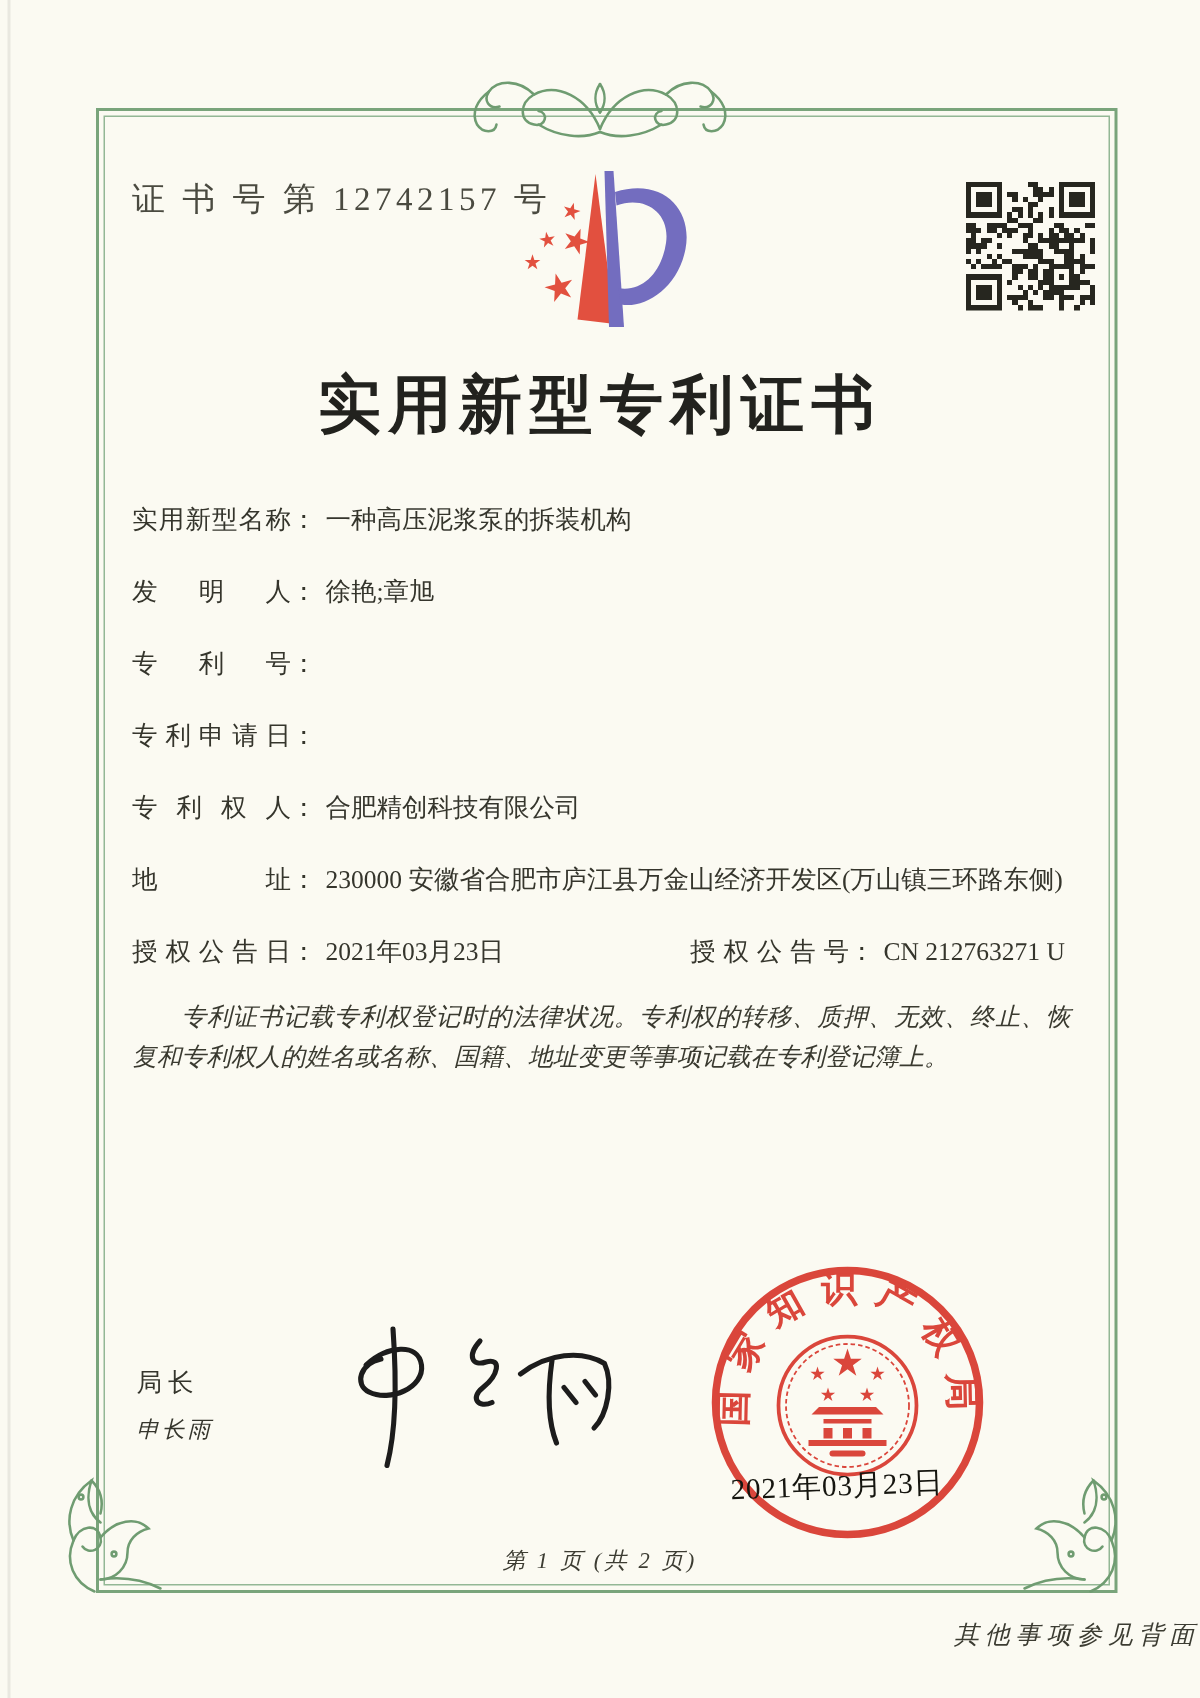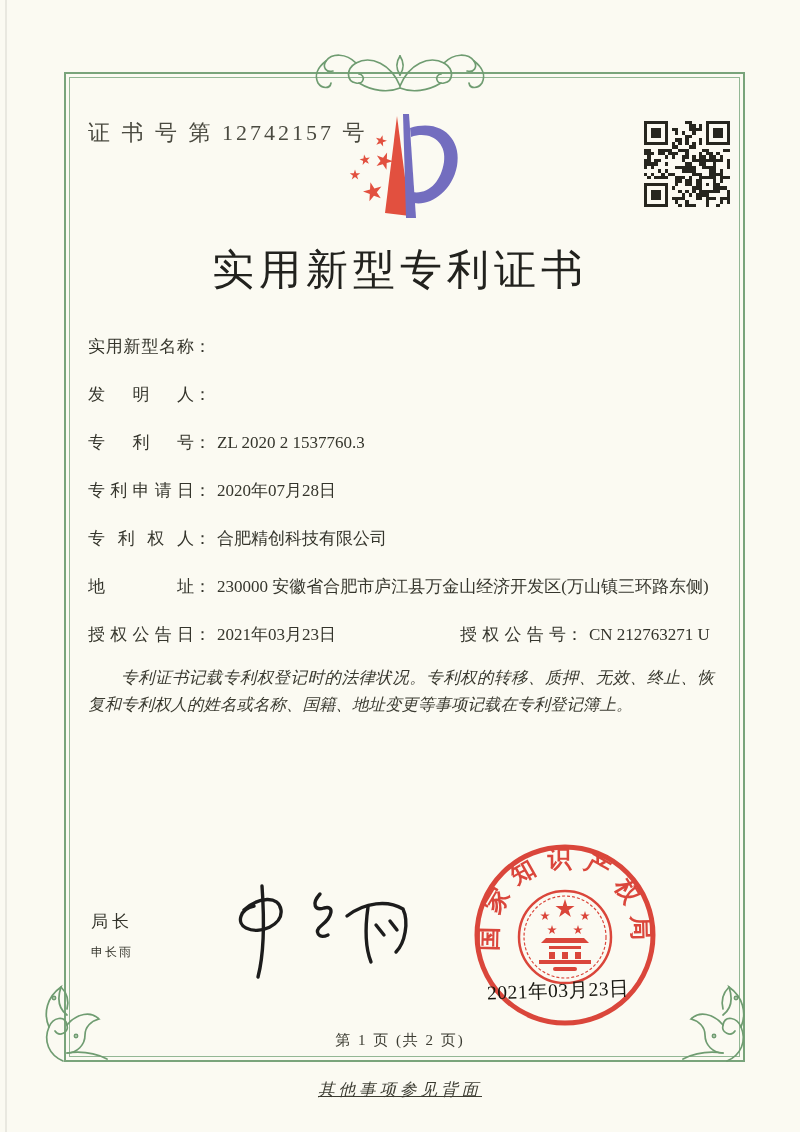--- a/index.html
+++ b/index.html
@@ -16,48 +16,48 @@
   
   .orn{position:absolute;stroke:#6f9c71;fill:none;stroke-width:1.7;stroke-linecap:round;}
   .orn-top{left:299px;top:44px;}
   .orn-bl{left:32px;top:974px;}
   .orn-br{left:666px;top:974px;}
   
   .cert-no{position:absolute;left:88px;top:118px;font-size:22px;letter-spacing:3px;color:#4a4a40;}
   .logo{position:absolute;left:338px;top:104px;}
   .qr{position:absolute;left:644px;top:121px;}
   .title{position:absolute;left:0;top:242px;width:100%;text-align:center;
-         font-size:42px;font-weight:400;letter-spacing:5px;color:#22221e;}
+         font-size:42px;font-weight:700;letter-spacing:5px;color:#22221e;}
   
   .fields{position:absolute;left:88px;top:334px;width:626px;font-size:17px;}
   .field-row{display:flex;line-height:26px;margin-bottom:22px;}
   .flabel{display:inline-block;width:106px;text-align:justify;text-align-last:justify;flex:0 0 106px;}
   .colon{flex:0 0 auto;}
   .fvalue{flex:1 1 auto;padding-left:6px;}
   .grant-row{display:flex;line-height:26px;margin-top:13px;}
   .pair{display:flex;}
   .pair1{width:372px;flex:0 0 372px;}
   .pair2{flex:1;justify-content:space-between;}
   
   .paras{position:absolute;left:88px;top:664px;width:626px;font-size:16.5px;line-height:27px;
          text-align:justify;font-style:italic;color:#3a3a30;}
   .paras p{margin:0 0 4px 0;text-indent:2em;}
   
   .signer-title{position:absolute;left:91px;top:910px;font-size:17px;letter-spacing:4px;}
-  .signer-name{position:absolute;left:91px;top:944px;font-size:12px;letter-spacing:2px;}
+  .signer-name{position:absolute;left:91px;top:944px;font-size:15px;font-style:italic;letter-spacing:2px;}
   .signature{position:absolute;left:216px;top:880px;}
   
   .seal{position:absolute;left:469px;top:839px;}
   .seal-date{position:absolute;left:487px;top:977px;font-size:19.5px;color:#15150f;
              transform:rotate(-2deg);letter-spacing:0.5px;z-index:5;}
   
   .page-indicator{position:absolute;left:0;top:1031px;width:100%;text-align:center;
-                  font-size:15px;letter-spacing:2px;color:#3c3c32;}
-  .footer-note{position:absolute;left:0;top:1079px;width:100%;text-align:center;
-               font-size:16.5px;font-style:italic;letter-spacing:4px;color:#3c3c32;text-decoration:underline;}
+                  font-size:15px;letter-spacing:2px;color:#3c3c32;font-style:italic;}
+  .footer-note{position:absolute;left:0;top:1079px;width:100%;text-align:right;
+               font-size:16.5px;font-style:italic;letter-spacing:4px;color:#3c3c32;}
 </style>
 </head>
 <body>
 
 <div class="scan-edge"></div>
 
 <div class="frame">
   <div class="frame-inner"></div>
 </div>
 
@@ -411,34 +411,34 @@
       <rect x="21" y="24" width="1" height="1"></rect>
     </g>
 </svg>
 
 <div class="title">实用新型专利证书</div>
 
 <div class="fields">
   <div class="field-row">
     <span class="flabel">实用新型名称</span>
       <span class="colon">：</span>
+    <span class="fvalue">一种高压泥浆泵的拆装机构</span>
   </div>
   <div class="field-row">
     <span class="flabel">发明人</span>
       <span class="colon">：</span>
+    <span class="fvalue">徐艳;章旭</span>
   </div>
   <div class="field-row">
     <span class="flabel">专利号</span>
       <span class="colon">：</span>
-    <span class="fvalue">ZL 2020 2 1537760.3</span>
   </div>
   <div class="field-row">
     <span class="flabel">专利申请日</span>
       <span class="colon">：</span>
-    <span class="fvalue">2020年07月28日</span>
   </div>
   <div class="field-row">
     <span class="flabel">专利权人</span>
       <span class="colon">：</span>
     <span class="fvalue">合肥精创科技有限公司</span>
   </div>
   <div class="field-row">
     <span class="flabel">地址</span>
       <span class="colon">：</span>
     <span class="fvalue">230000 安徽省合肥市庐江县万金山经济开发区(万山镇三环路东侧)</span>

